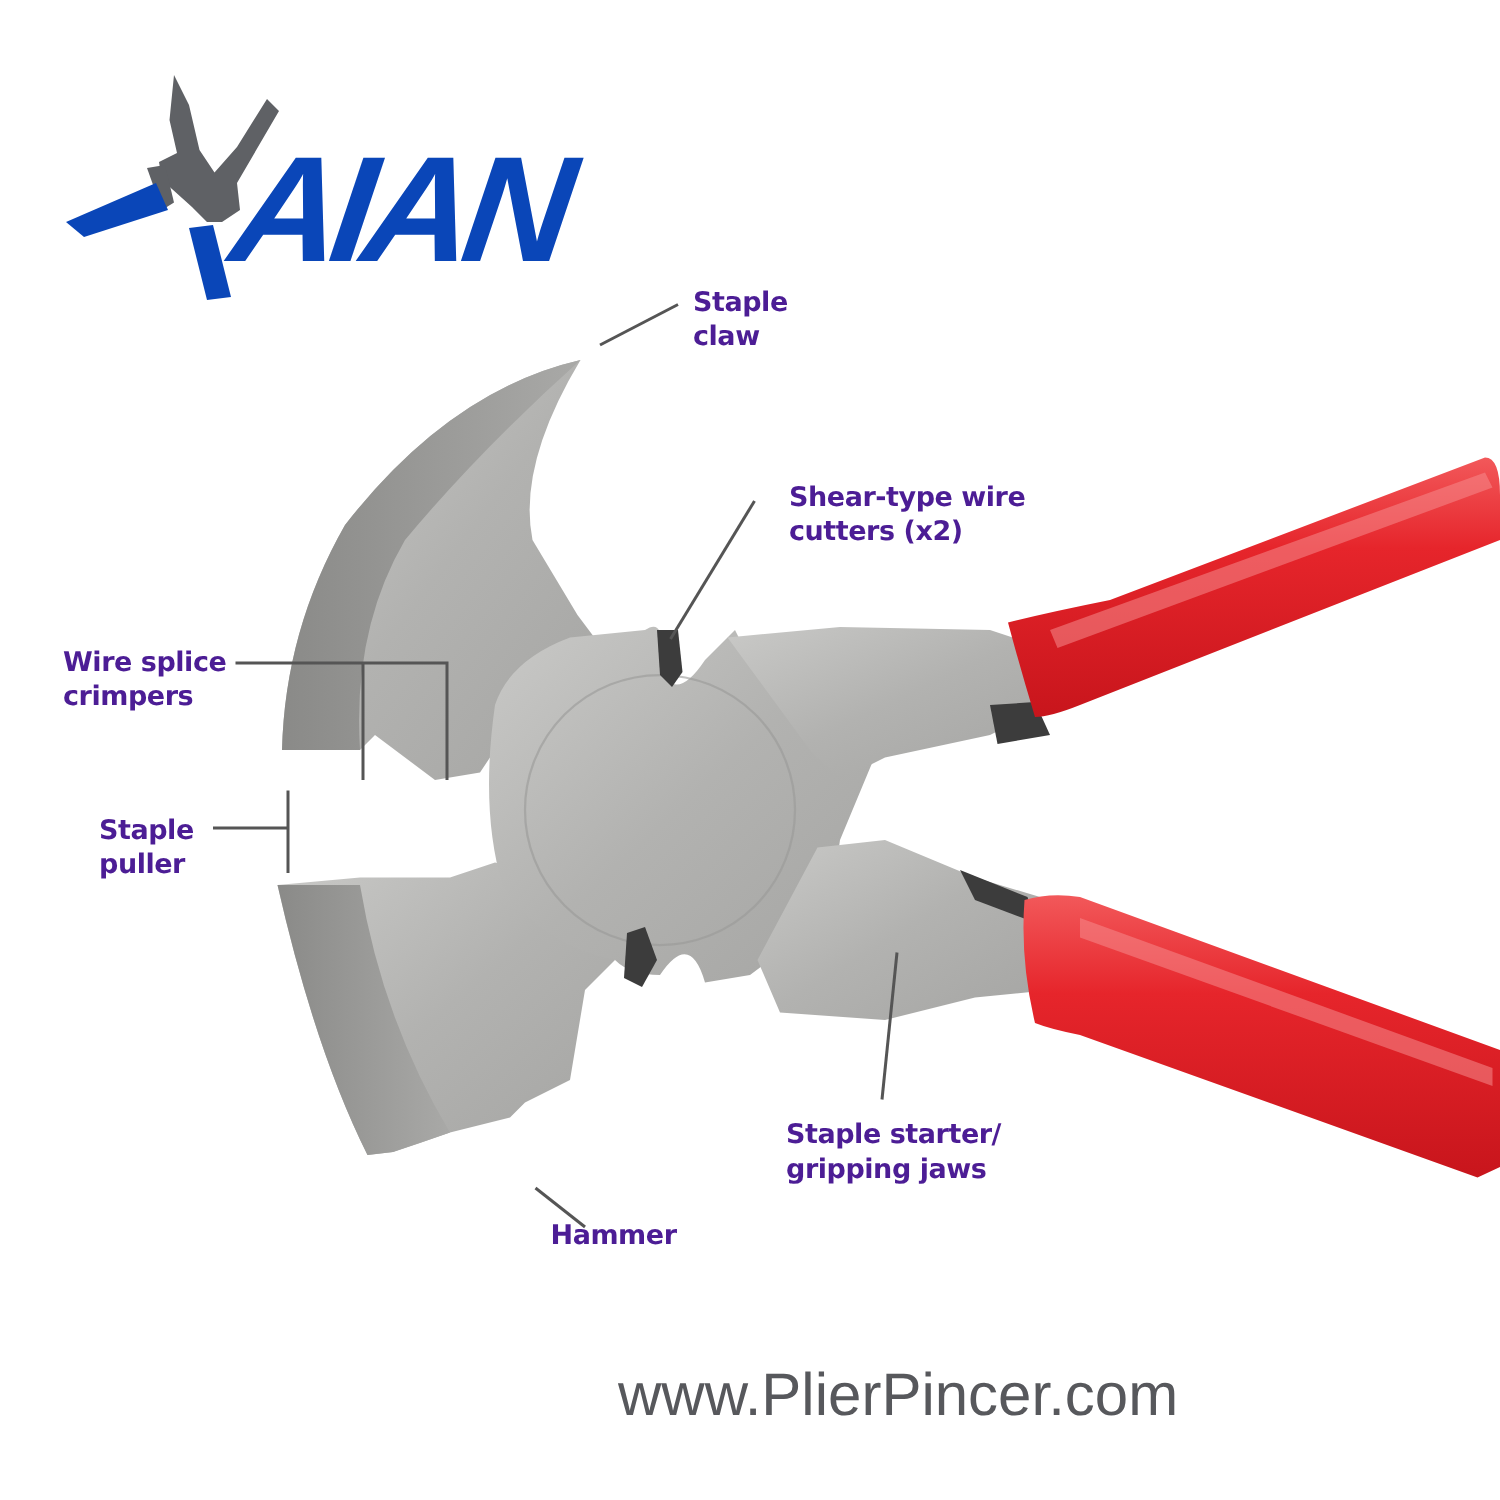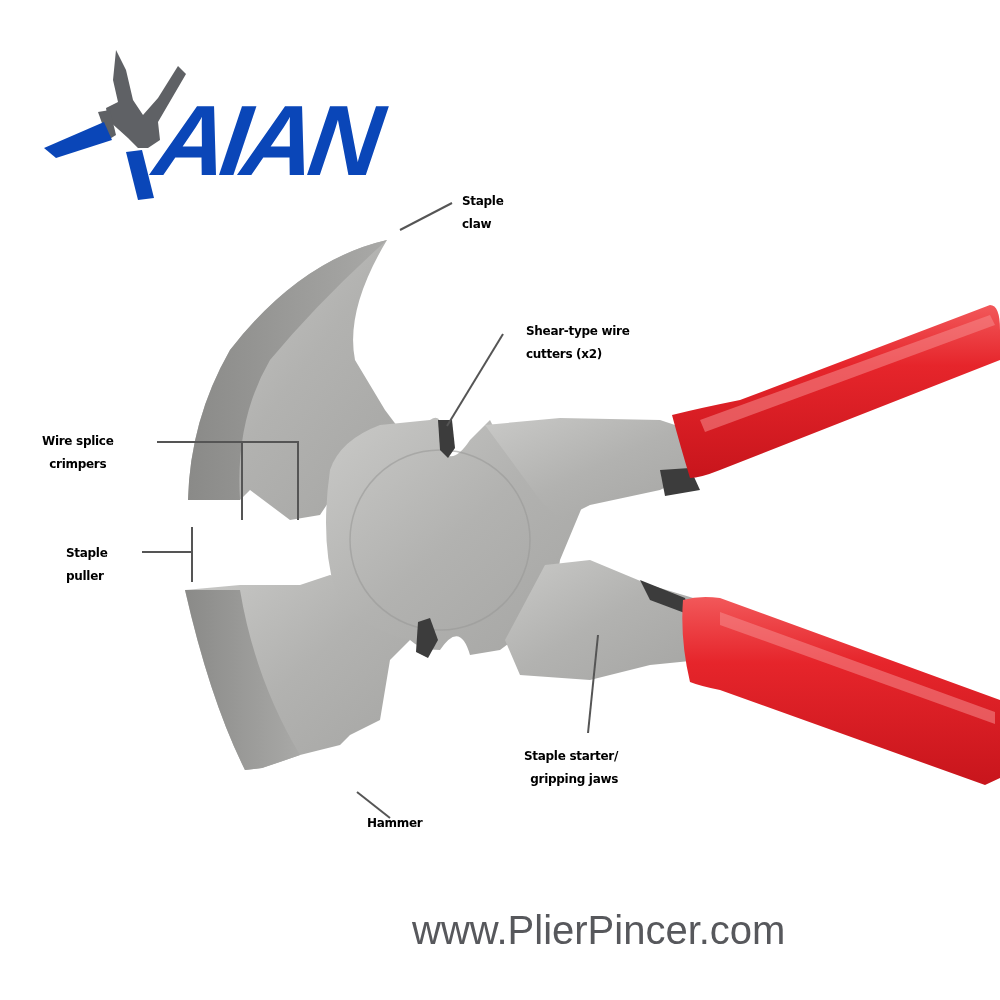--- a/index.html
+++ b/index.html
@@ -1,20 +1,20 @@
 <!DOCTYPE html>
 <html><head>
 <meta charset="utf-8">
 <style>
   html, body { margin:0; padding:0; background:#ffffff; }
   body { width:1000px; height:1000px; position:relative; overflow:hidden; font-family:"DejaVu Sans", sans-serif; }
   .logo { position:absolute; left:38px; top:40px; width:410px; height:160px; }
   .logo-text { position:absolute; left:118px; top:50px; font-family:"Liberation Sans", sans-serif; font-weight:bold; font-style:italic; font-size:100px; letter-spacing:-6px; color:#0a46b8; line-height:1; transform:skewX(-8deg); }
   .diagram { position:absolute; left:0; top:0; width:1000px; height:1000px; }
-  .label { position:absolute; font-family:"DejaVu Sans", sans-serif; font-weight:bold; font-size:12px; line-height:23px; color:#000000; white-space:pre-line; letter-spacing:-0.3px; }
+  .label { position:absolute; font-family:"DejaVu Sans", sans-serif; font-weight:bold; font-size:18px; line-height:23px; color:#4c1d95; white-space:pre-line; letter-spacing:-0.3px; }
   .watermark { position:absolute; left:412px; top:910px; font-family:"Liberation Sans", sans-serif; font-size:40px; color:#57585c; letter-spacing:0px; line-height:1; }
 </style>
 </head>
 <body>
 
 <div class="logo">
   <svg width="410" height="160" viewBox="0 0 410 160" style="position:absolute;left:0;top:0;">
 
     <polygon points="78,10 88,30 95,60 105,75 120,58 140,26 148,34 120,82 122,100 110,108 100,108 90,98 70,80 68,68 80,62 75,40" fill="#5f6165"></polygon>
     <polygon points="60,72 72,70 78,95 70,100" fill="#5f6165"></polygon>
@@ -80,21 +80,21 @@
     <line x1="192" y1="527" x2="192" y2="582"></line>
     <line x1="357" y1="792" x2="390" y2="818"></line>
     <line x1="598" y1="635" x2="588" y2="733"></line>
   </g>
 </svg>
 
 <div class="label" style="left:462px;top:190px;">Staple
 claw</div>
 <div class="label" style="left:526px;top:320px;">Shear-type wire
 cutters (x2)</div>
-<div class="label" style="left:42px;top:430px;text-align:center;">Wire splice
+<div class="label" style="left:42px;top:430px;">Wire splice
 crimpers</div>
 <div class="label" style="left:66px;top:542px;">Staple
 puller</div>
-<div class="label" style="left:524px;top:745px;text-align:right;">Staple starter/
+<div class="label" style="left:524px;top:745px;">Staple starter/
 gripping jaws</div>
 <div class="label" style="left:367px;top:812px;">Hammer</div>
 
 <div class="watermark">www.PlierPincer.com</div>
 
 </body></html>

